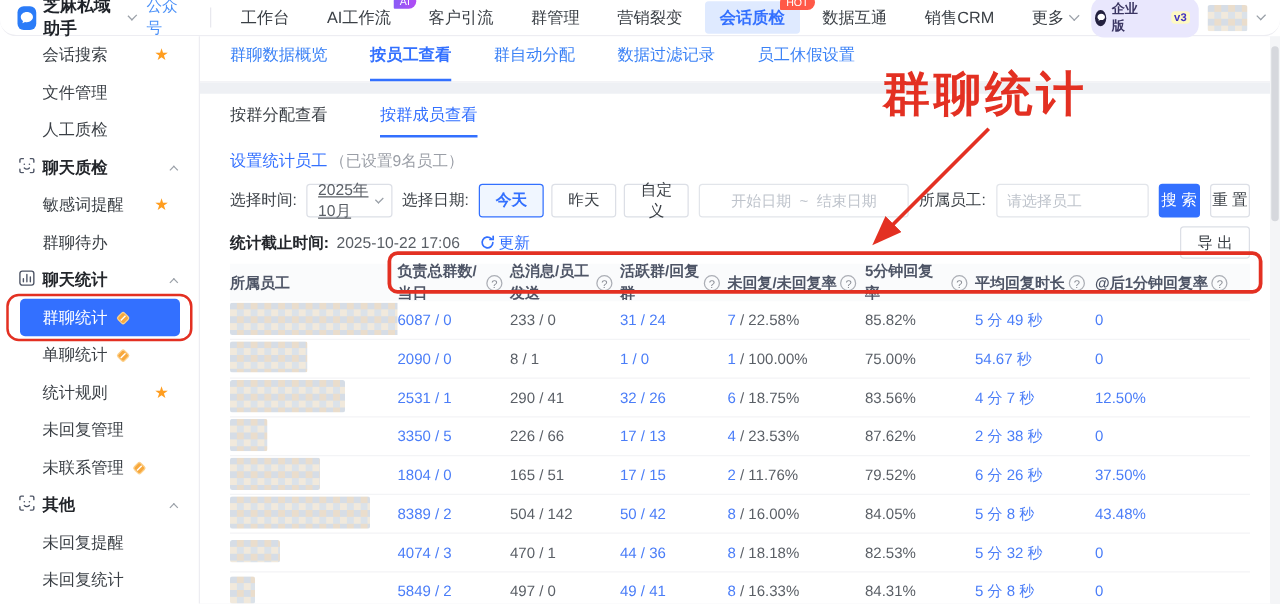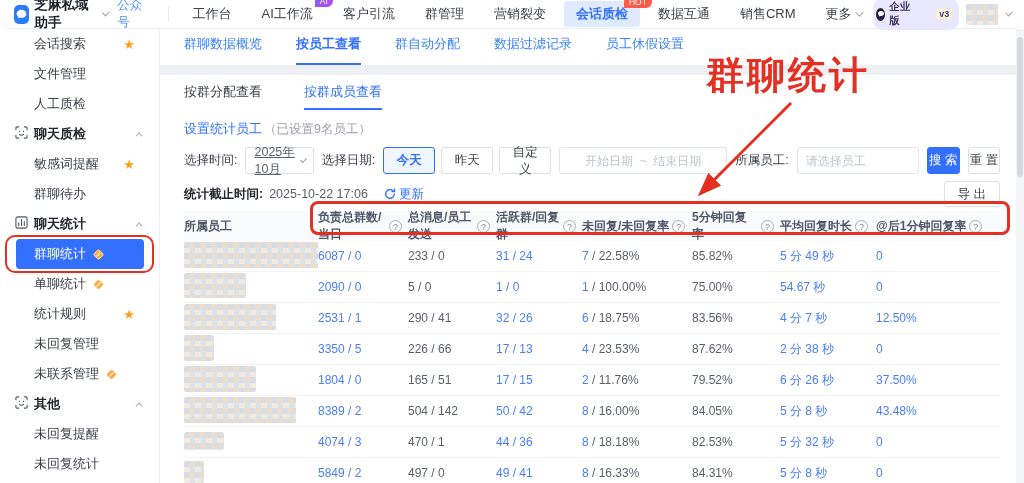--- a/index.html
+++ b/index.html
@@ -372,21 +372,21 @@
                 <div class="td col2"><span>233 / 0</span></div>
                 <div class="td col3"><span class="blue">31 / 24</span></div>
                 <div class="td col4"><span class="blue">7</span><span> / 22.58%</span></div>
                 <div class="td col5"><span>85.82%</span></div>
                 <div class="td col6"><span class="blue">5 分 49 秒</span></div>
                 <div class="td col7"><span class="blue">0</span></div>
               </div>
               <div class="tr">
                 <div class="td col0"><span class="mosaic"></span></div>
                 <div class="td col1"><span class="blue">2090 / 0</span></div>
-                <div class="td col2"><span>5 / 0</span></div>
+                <div class="td col2"><span>8 / 1</span></div>
                 <div class="td col3"><span class="blue">1 / 0</span></div>
                 <div class="td col4"><span class="blue">1</span><span> / 100.00%</span></div>
                 <div class="td col5"><span>75.00%</span></div>
                 <div class="td col6"><span class="blue">54.67 秒</span></div>
                 <div class="td col7"><span class="blue">0</span></div>
               </div>
               <div class="tr">
                 <div class="td col0"><span class="mosaic"></span></div>
                 <div class="td col1"><span class="blue">2531 / 1</span></div>
                 <div class="td col2"><span>290 / 41</span></div>

